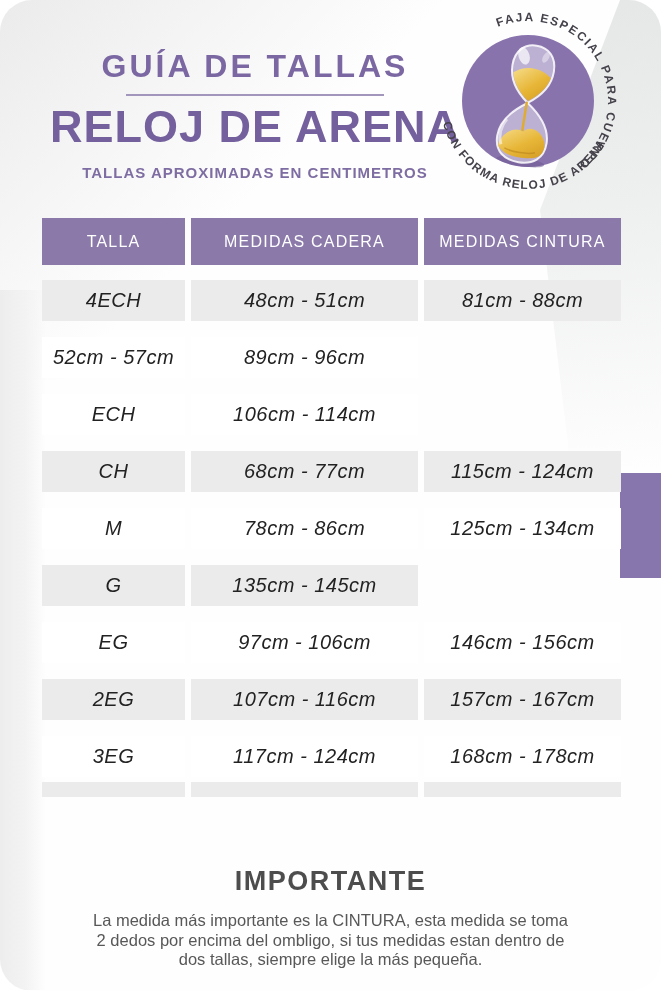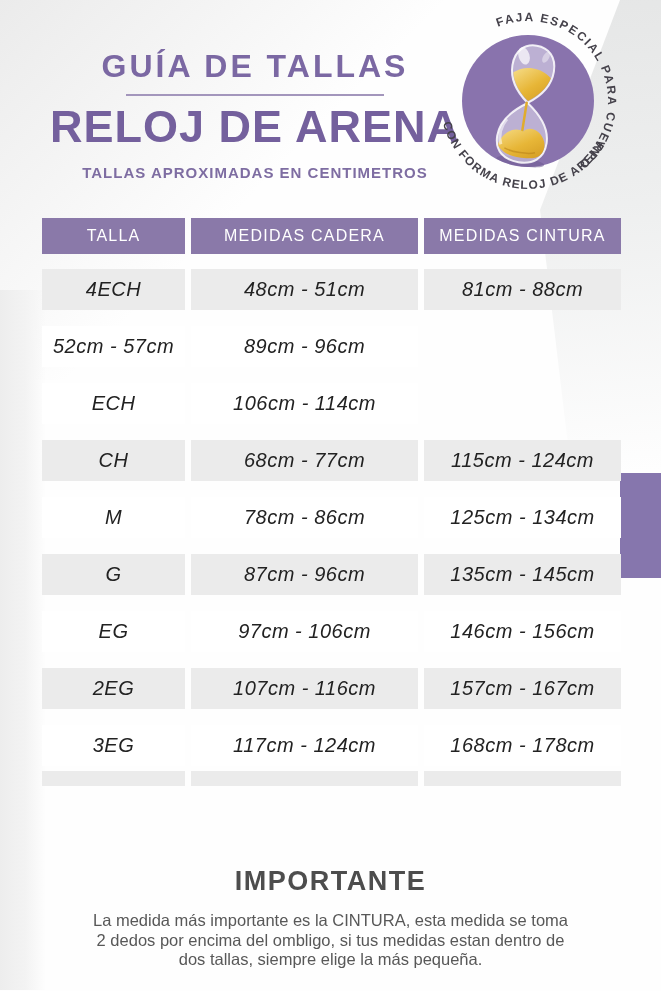--- a/index.html
+++ b/index.html
@@ -1,19 +1,20 @@
 <!DOCTYPE html>
 <html><head>
 <meta charset="utf-8">
 <style>
   * { margin:0; padding:0; box-sizing:border-box; }
   body { background:#ffffff; font-family:"Liberation Sans","DejaVu Sans",sans-serif; }
   .page {
     position:relative; width:661px; height:991px; overflow:hidden;
     background:#fefefe;
+    border-radius:32px;
   }
   
   .bg-topleft {
     position:absolute; left:0; top:0; width:480px; height:380px; z-index:0;
     background:linear-gradient(135deg, #ebebeb 0%, rgba(235,235,235,0) 52%);
   }
   .bg-left-strip {
     position:absolute; left:0; top:290px; width:46px; height:700px; z-index:0;
     background:linear-gradient(90deg, #ededed 0%, #f3f3f3 55%, rgba(243,243,243,0) 100%);
   }
@@ -32,21 +33,21 @@
   .header .divider { width:258px; height:2px; background:#a396bc; margin:9px auto 5px auto; }
   .header .product { font-size:45px; font-weight:800; letter-spacing:1px; color:#74609d; }
   .header .subtitle { margin-top:11px; font-size:15px; font-weight:600; letter-spacing:1px; color:#7e6da2; }
   
   .badge { position:absolute; left:420px; top:4px; width:236px; height:200px; z-index:2; }
   .badge text { font-family:"Liberation Sans","DejaVu Sans",sans-serif; font-size:12px; font-weight:700; fill:#45424b; }
   
   .table { position:absolute; left:42px; top:218px; width:579px; z-index:2; }
   .thead, .row { display:grid; grid-template-columns:143px 227px 197px; column-gap:6px; }
   .th {
-    height:36px; background:#8a79a9; color:#ffffff;
+    height:47px; background:#8a79a9; color:#ffffff;
     display:flex; align-items:center; justify-content:center;
     font-size:16px; font-weight:500; letter-spacing:1.2px;
   }
   .tbody { margin-top:15px; }
   .row { margin-bottom:16px; }
   .row:nth-last-child(2) { margin-bottom:0;text-align:right; }
   .cell {
     height:41px; display:flex; align-items:center; justify-content:center;
     font-style:italic; font-size:20px; font-weight:500; letter-spacing:0.5px; color:#222222;
   }
@@ -138,21 +139,20 @@
         <div class="cell">68cm - 77cm</div>
         <div class="cell">115cm - 124cm</div>
       </div>
       <div class="row white">
         <div class="cell">M</div>
         <div class="cell">78cm - 86cm</div>
         <div class="cell">125cm - 134cm</div>
       </div>
       <div class="row gray">
         <div class="cell">G</div>
-        <div class="cell">87cm - 96cm</div>
         <div class="cell">135cm - 145cm</div>
       </div>
       <div class="row white">
         <div class="cell">EG</div>
         <div class="cell">97cm - 106cm</div>
         <div class="cell">146cm - 156cm</div>
       </div>
       <div class="row gray">
         <div class="cell">2EG</div>
         <div class="cell">107cm - 116cm</div>

